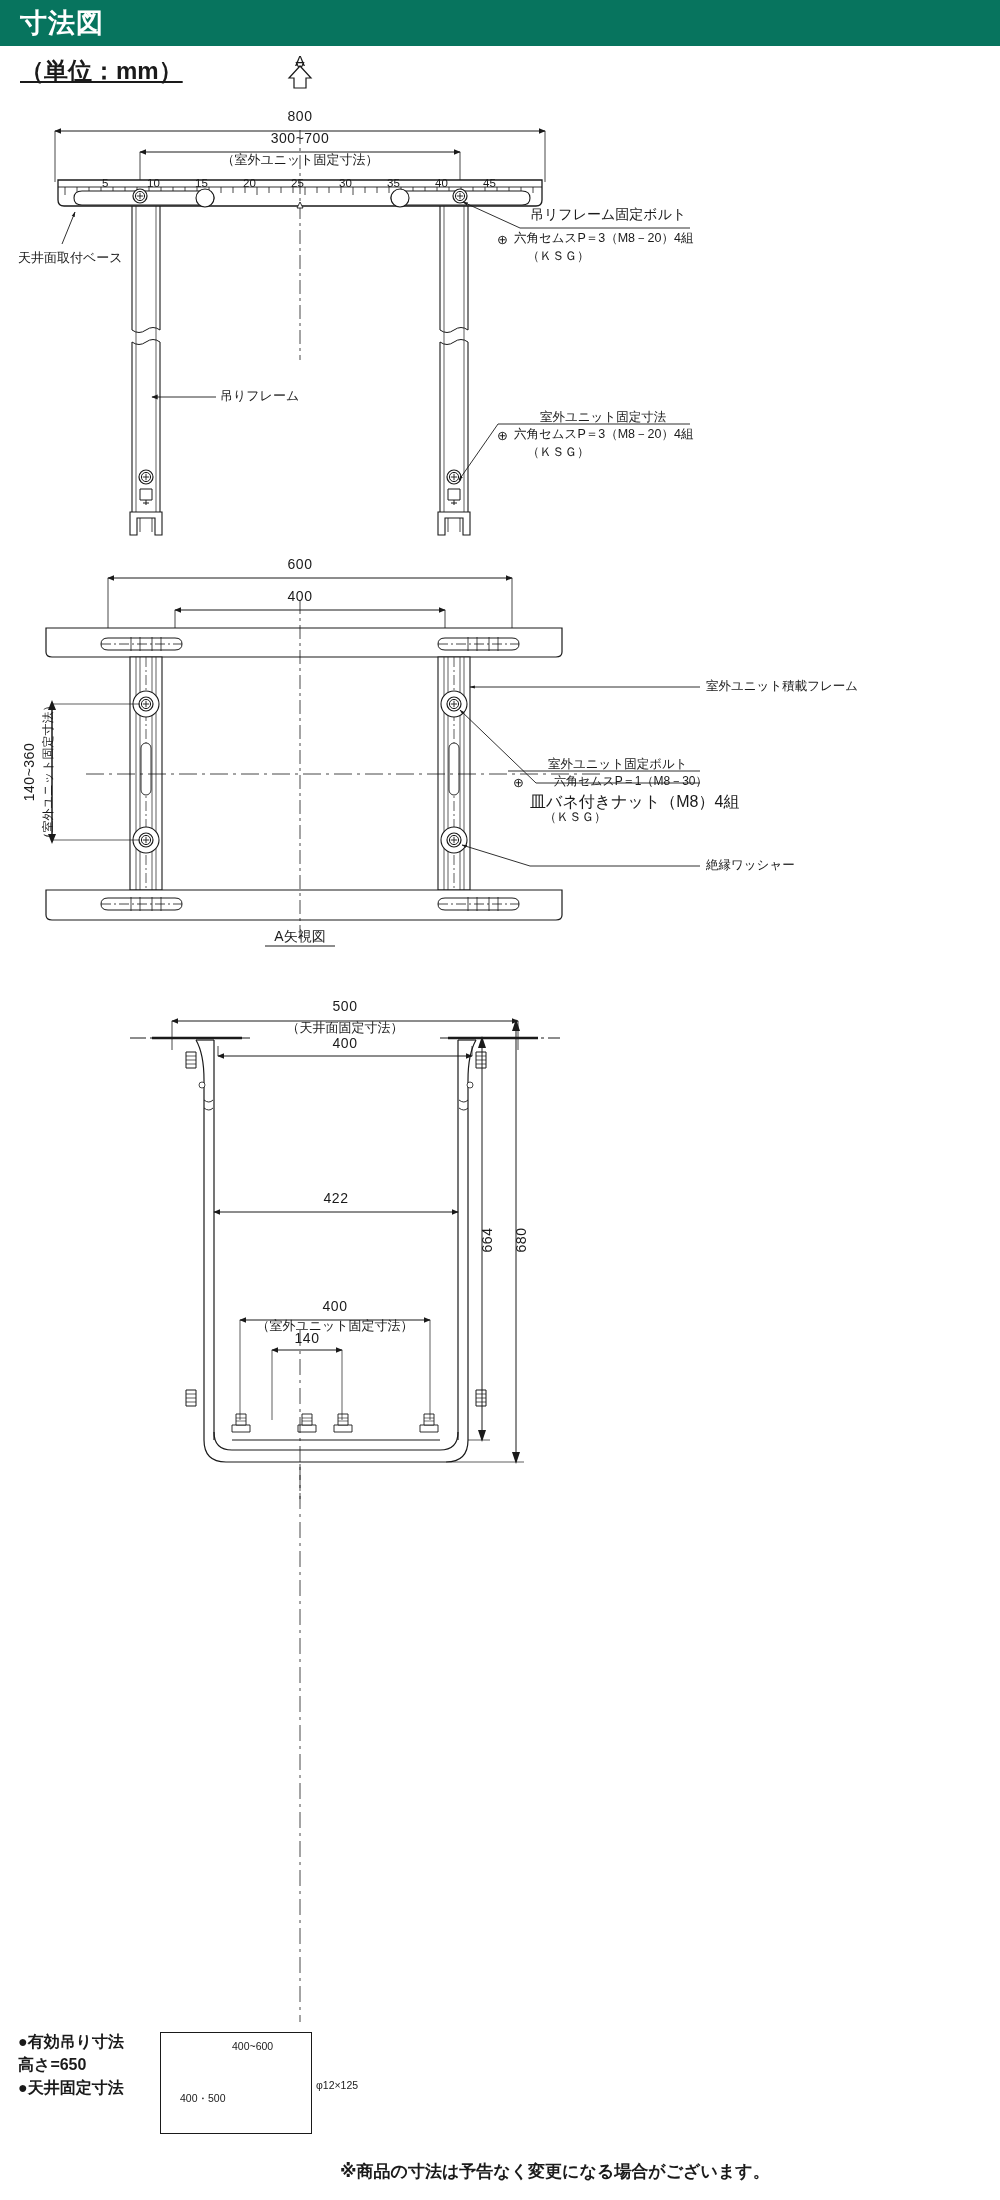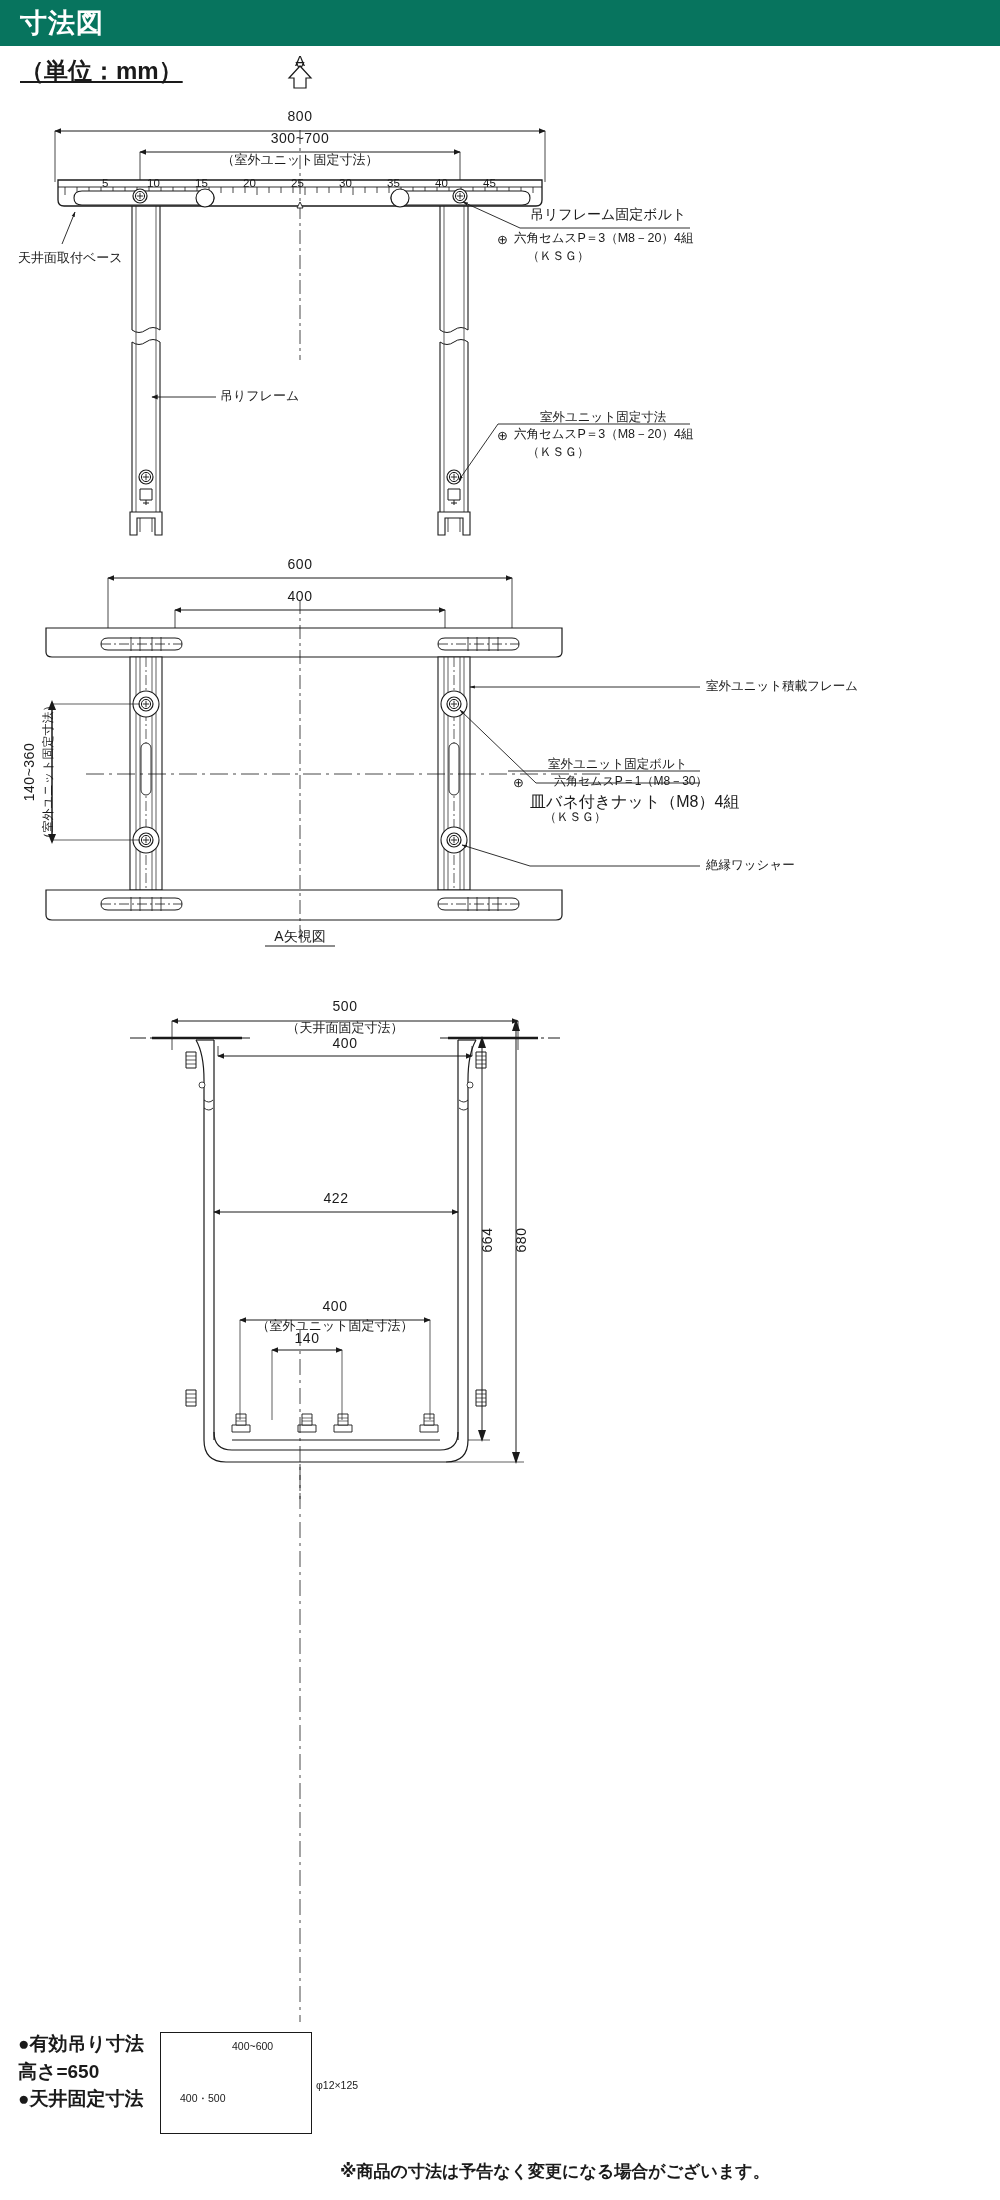--- a/index.html
+++ b/index.html
@@ -38,21 +38,21 @@
   .lbl.c { transform:translateX(-50%); }
   .lbl.dim { font-size:14px; letter-spacing:0.5px; }
   .lbl.small { font-size:11.5px; }
   .lbl.vert-c {
     transform-origin:50% 50%;
     transform:translate(-50%,-50%) rotate(-90deg);
   }
   
   #notes {
     position:absolute; left:18px; top:2030px;
-    font-size:19px; font-weight:bold; line-height:1.45;
+    font-size:16px; font-weight:bold; line-height:1.45;
   }
   #footer-note {
     position:absolute; left:340px; top:2160px;
     font-size:17px; font-weight:bold;
   }
   #inset-box {
     position:absolute; left:160px; top:2032px;
     width:152px; height:102px;
     border:1.4px solid #1a1a1a;
     background:#fff;

